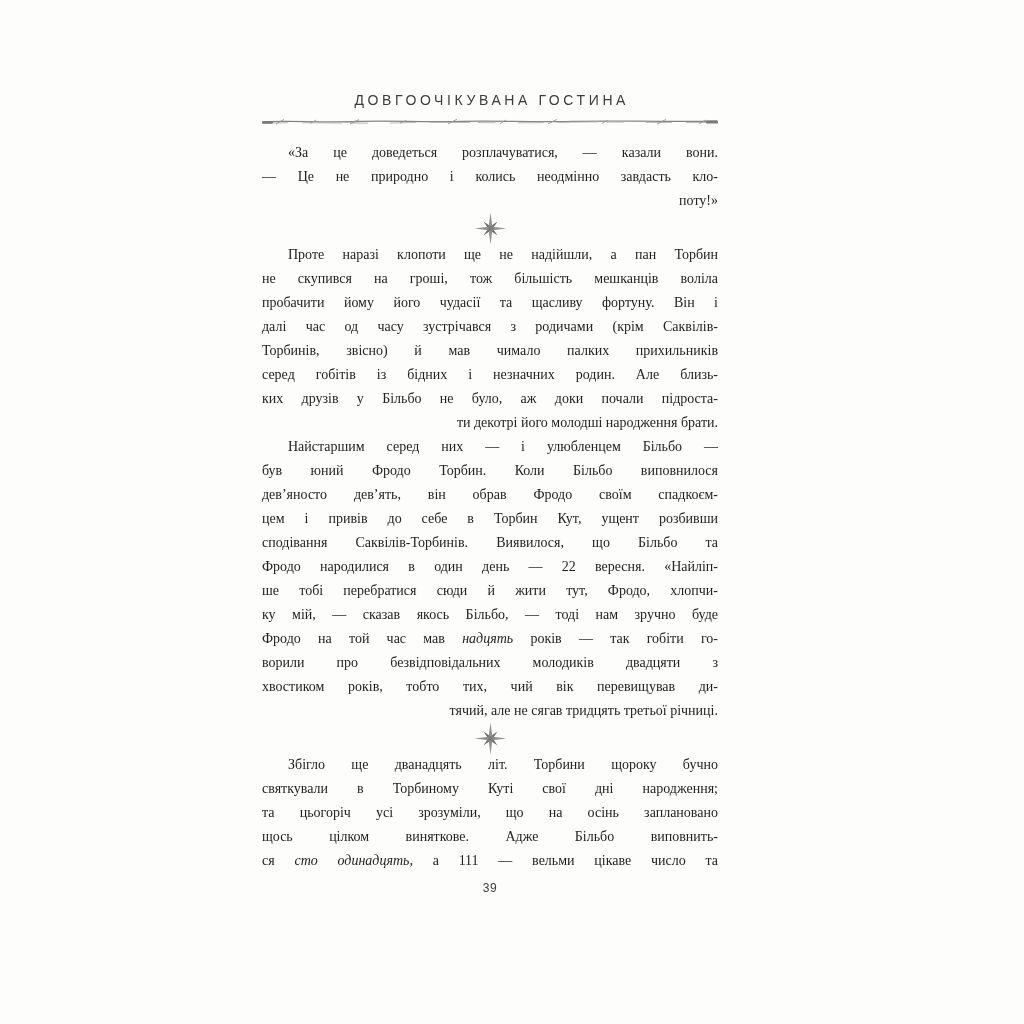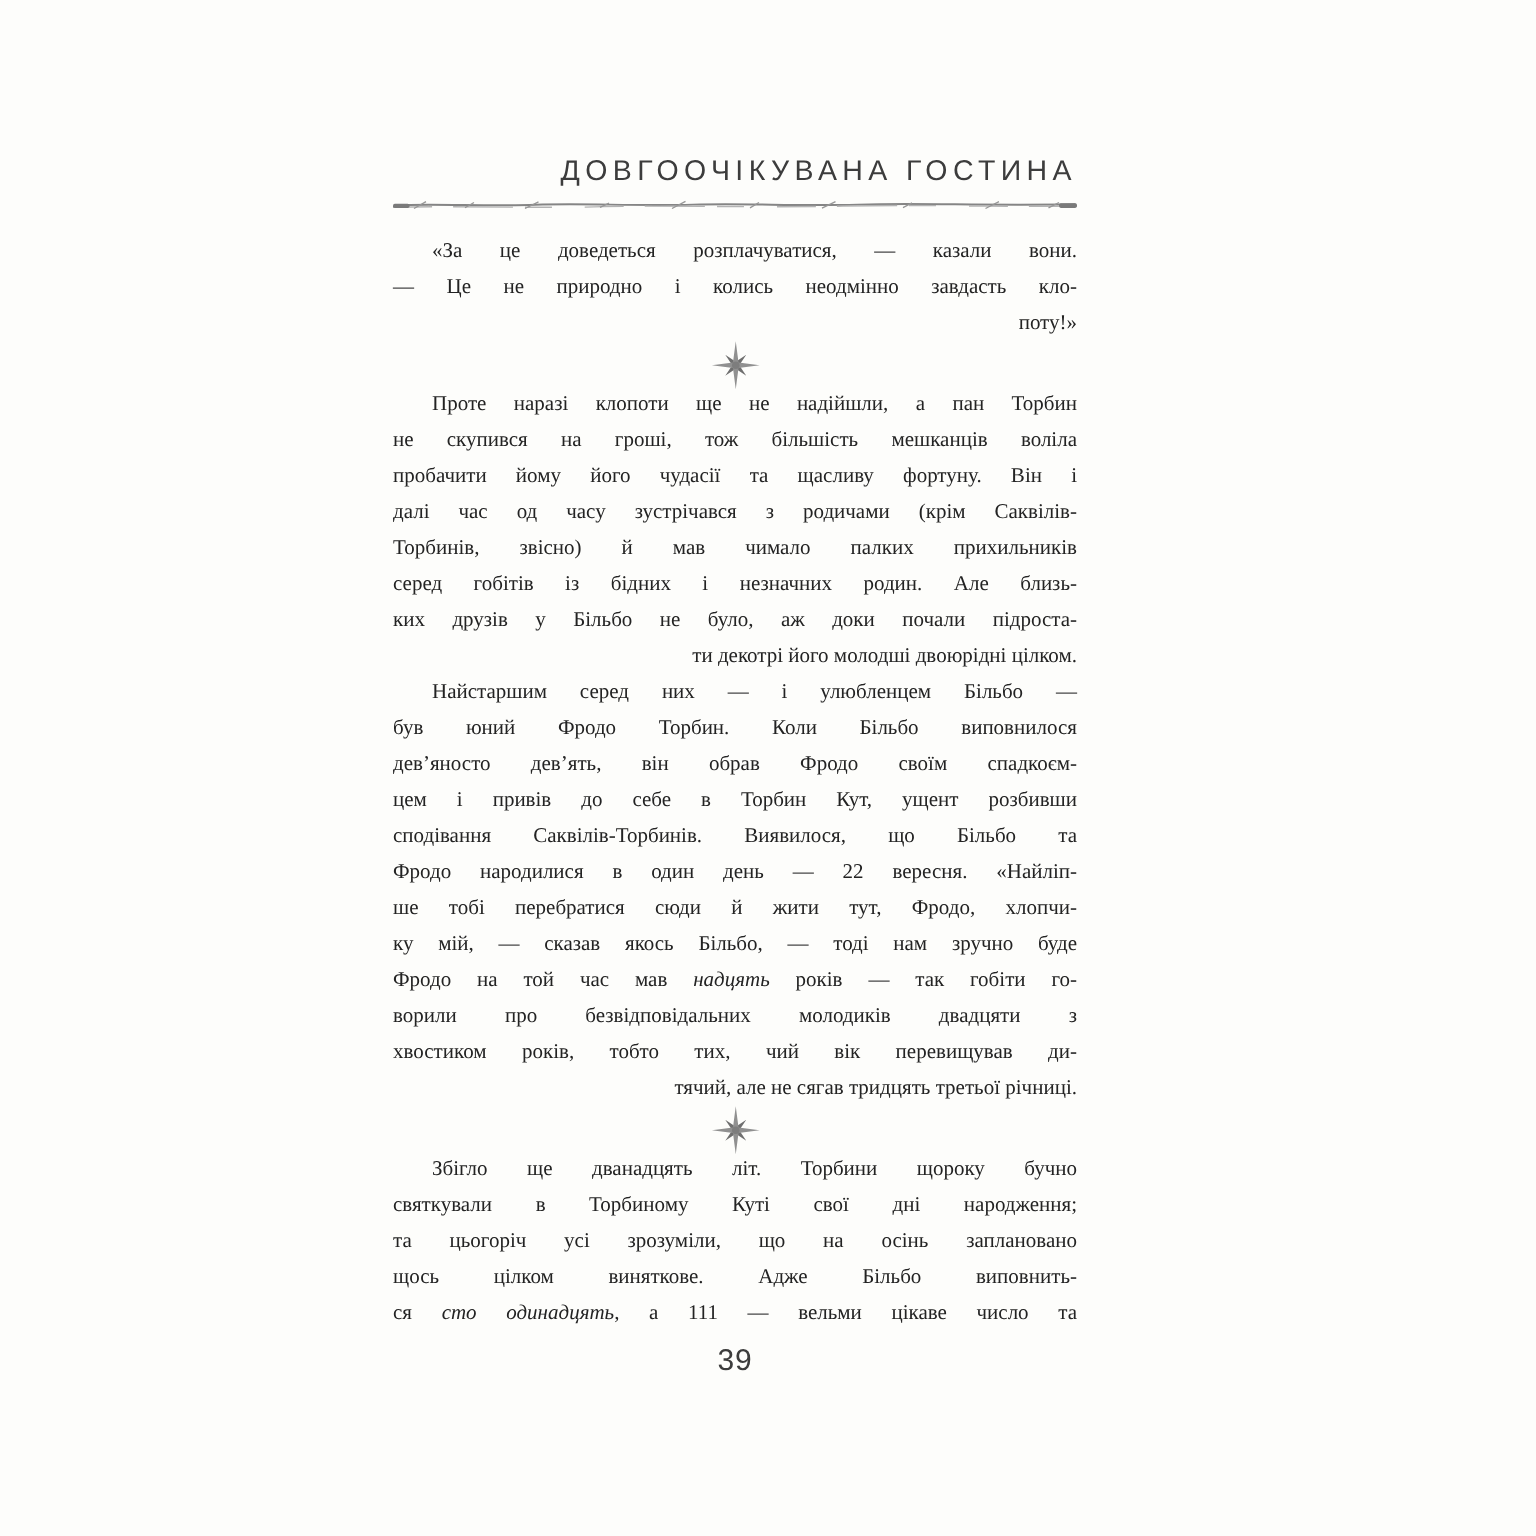--- a/index.html
+++ b/index.html
@@ -14,28 +14,27 @@
     color: var(--text-ink, #232323);
     overflow: hidden;
   }
   .column {
     position: absolute;
     left: 262px; top: 92px;
     width: 456px;
   }
   .runhead {
     font-family: "Liberation Sans", sans-serif;
-    font-size: 19px;
+    font-size: 14px;
     line-height: 16px;
     letter-spacing: 3.6px;
     text-indent: 3.6px;
     font-weight: 500;
-    text-align: right;
+    text-align: center;
     color: var(--header-ink, #3c3c3c);
-    margin-top: 15px;
   }
   .rule {
     margin-top: 9px;
     height: 9px;
     line-height: 0;
   }
   .body-text {
     margin-top: 15px;
     font-size: 14px;
     line-height: 24px;
@@ -50,21 +49,21 @@
     height: 30px;
     display: flex;
     align-items: center;
     justify-content: center;
   }
   .star-divider svg { display: block; }
   .folio {
     margin-top: 8px;
     text-align: center;
     font-family: "Liberation Sans", sans-serif;
-    font-size: 20px;
+    font-size: 12px;
     font-weight: 500;
     letter-spacing: 0.5px;
     color: var(--header-ink, #2f2f2f);
   }
 </style>
 </head>
 <body>
 
 <main class="page">
   <div class="column">
@@ -95,21 +94,21 @@
   </svg>
 </div>
         <div class="para">
           <div class="line first j"><span>Проте наразі клопоти ще не надійшли, а пан Торбин</span></div>
           <div class="line j"><span>не скупився на гроші, тож більшість мешканців воліла</span></div>
           <div class="line j"><span>пробачити йому його чудасії та щасливу фортуну. Він і</span></div>
           <div class="line j"><span>далі час од часу зустрічався з родичами (крім Саквілів-</span></div>
           <div class="line j"><span>Торбинів, звісно) й мав чимало палких прихильників</span></div>
           <div class="line j"><span>серед гобітів із бідних і незначних родин. Але близь-</span></div>
           <div class="line j"><span>ких друзів у Більбо не було, аж доки почали підроста-</span></div>
-          <div class="line"><span>ти декотрі його молодші двоюрідні цілком.</span></div>
+          <div class="line"><span>ти декотрі його молодші народження брати.</span></div>
         </div>
         <div class="para">
           <div class="line first j"><span>Найстаршим серед них — і улюбленцем Більбо —</span></div>
           <div class="line j"><span>був юний Фродо Торбин. Коли Більбо виповнилося</span></div>
           <div class="line j"><span>дев’яносто дев’ять, він обрав Фродо своїм спадкоєм-</span></div>
           <div class="line j"><span>цем і привів до себе в Торбин Кут, ущент розбивши</span></div>
           <div class="line j"><span>сподівання Саквілів-Торбинів. Виявилося, що Більбо та</span></div>
           <div class="line j"><span>Фродо народилися в один день — 22 вересня. «Найліп-</span></div>
           <div class="line j"><span>ше тобі перебратися сюди й жити тут, Фродо, хлопчи-</span></div>
           <div class="line j"><span>ку мій, — сказав якось Більбо, — тоді нам зручно буде</span></div>

